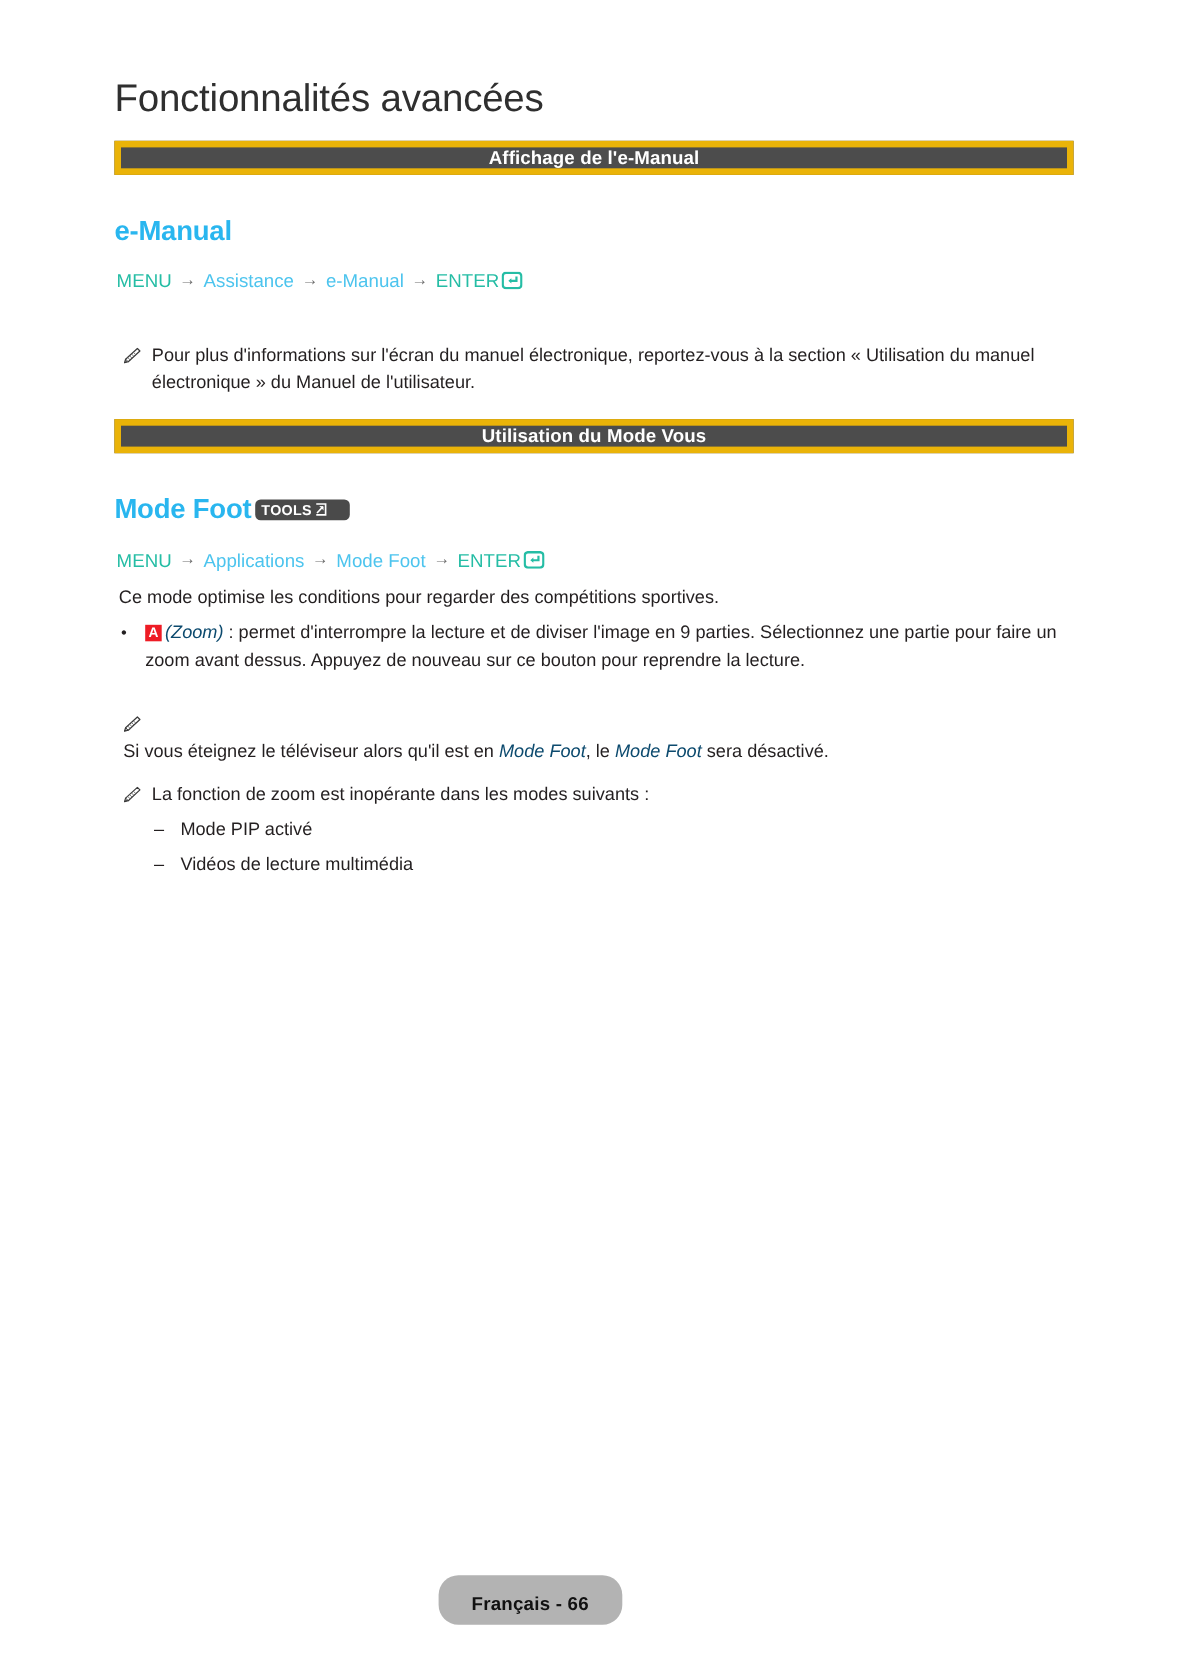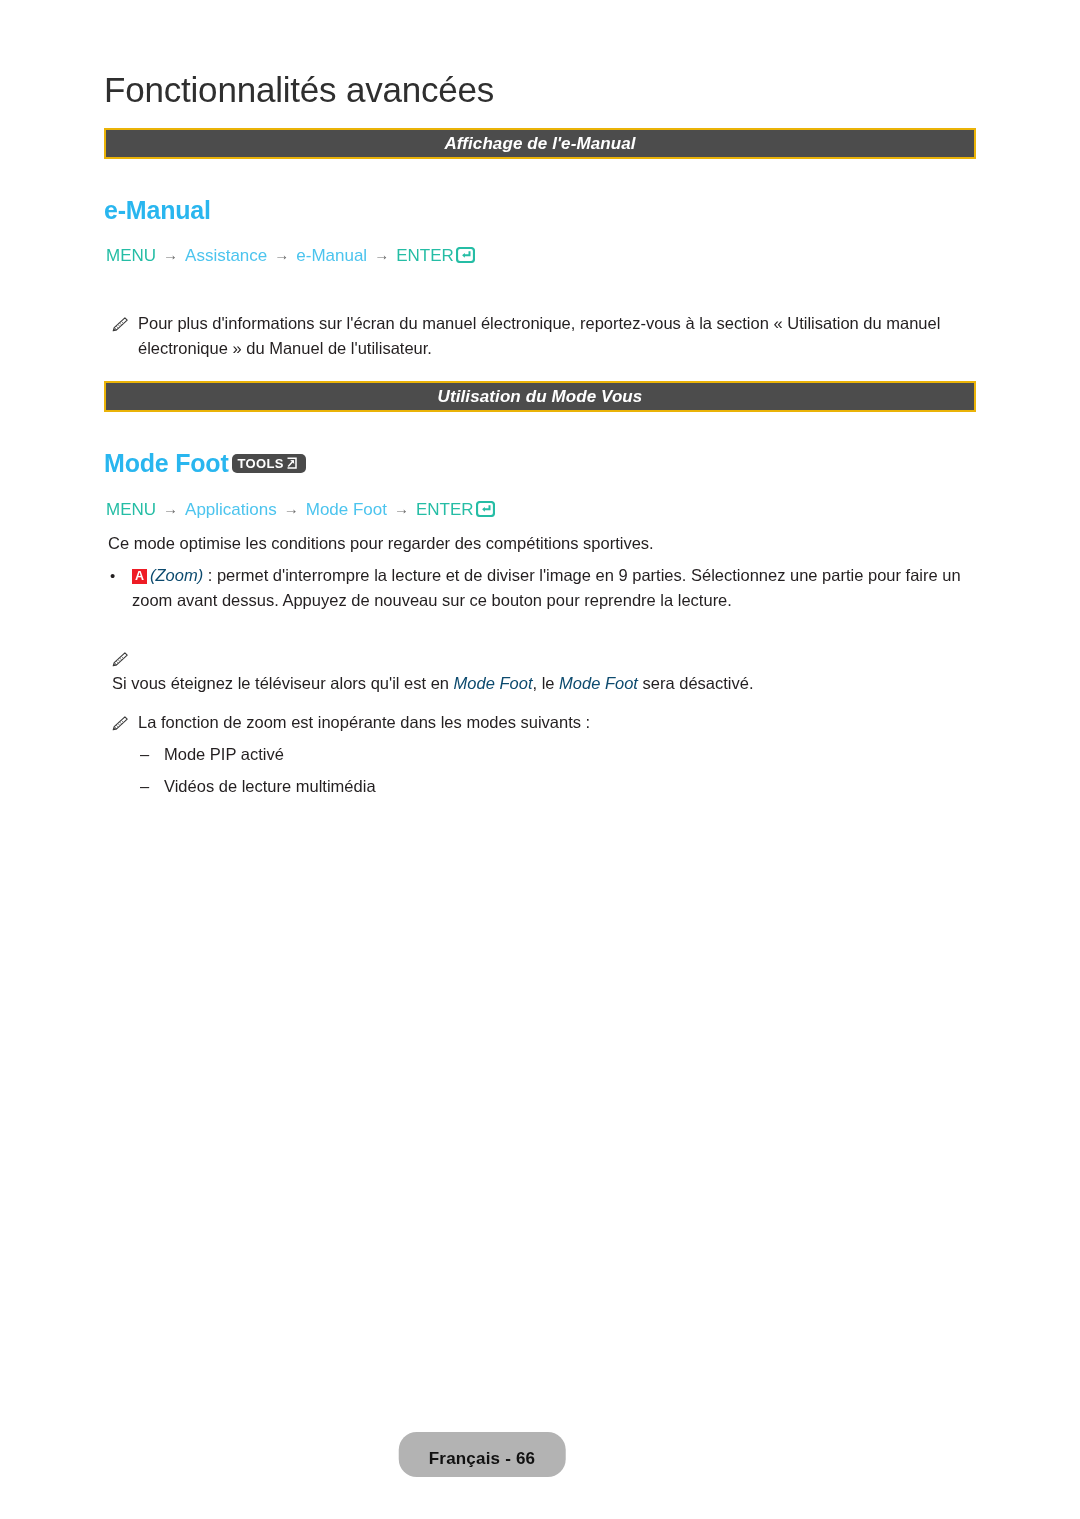--- a/index.html
+++ b/index.html
@@ -35,26 +35,25 @@
     white-space: nowrap;
   }
 
   
   .section-bar {
     position: absolute;
     left: 104px;
     width: 872px;
     height: 31px;
     background: #4c4c4c;
-    border: 2px solid #eab308;
+    border: 6px solid #eab308;
     box-sizing: border-box;
     display: flex;
     align-items: center;
     justify-content: center;
-    font-style: italic;
   }
   .section-bar .bar-label {
     color: #ffffff;
     font-size: 17px;
     font-weight: bold;
     letter-spacing: 0.1px;
   }
   #bar-emanual { top: 128px; }
   #bar-modefoot { top: 381px; }
 
@@ -73,21 +72,21 @@
   #heading-emanual { top: 196px; }
   #heading-modefoot { top: 449px; }
 
   
   .tools-badge {
     display: inline-flex;
     align-items: center;
     background: #4a4a4a;
     color: #ffffff;
     border-radius: 5px;
-    padding: 1px 8px 2px 6px;
+    padding: 1px 20px 2px 6px;
     margin-left: 3px;
     font-size: 13px;
     font-weight: bold;
     letter-spacing: 0.3px;
     line-height: 1;
     height: 19px;
     box-sizing: border-box;
   }
   .tools-badge .tools-text { margin-right: 1px; }
   .tools-badge svg { display: block; }

